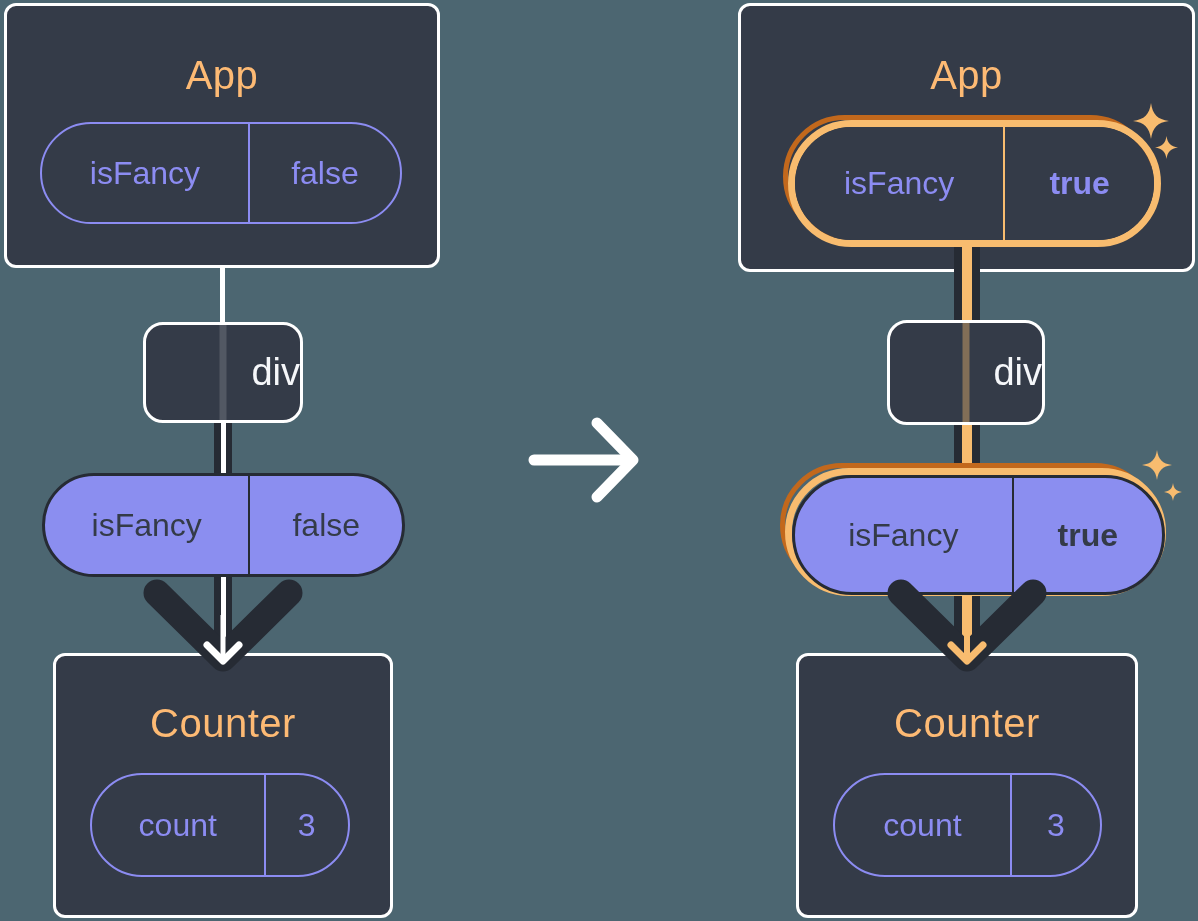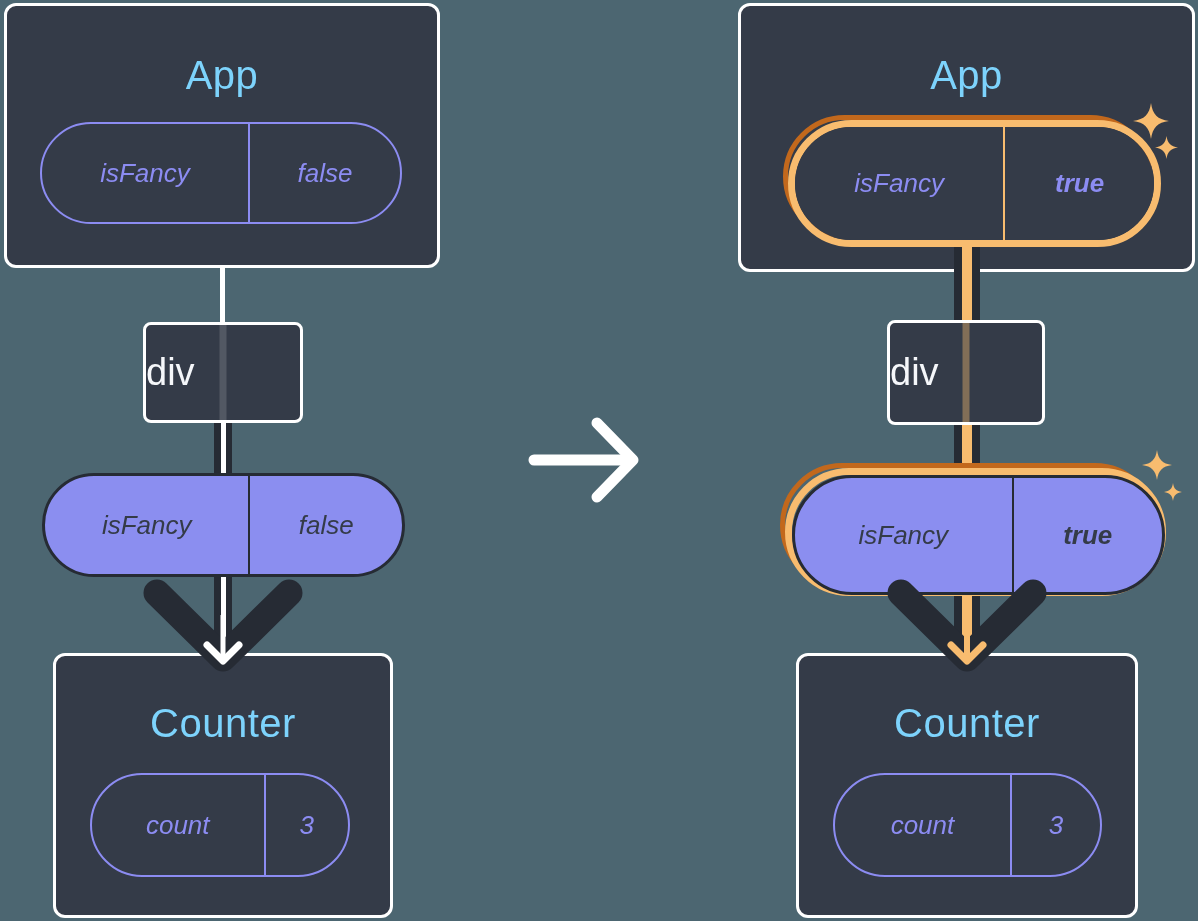--- a/index.html
+++ b/index.html
@@ -13,30 +13,30 @@
   .abs { position: absolute; box-sizing: border-box; }
 
   
   .card {
     background: #343B48;
     border: 3px solid #FFFFFF;
     border-radius: 12px;
   }
   .card-title {
     display: flex; align-items: center; justify-content: center;
-    color: #7dd3fc; font-size: 40px; font-weight: 500; letter-spacing: .5px;
+    color: #fdba74; font-size: 40px; font-weight: 500; letter-spacing: .5px;
   }
 
   
   .pill {
     display: flex; border-radius: 999px; overflow: hidden;
   }
   .pill .cell {
     display: flex; align-items: center; justify-content: center;
-    font-size: 26px; white-space: nowrap; font-style: italic;
+    font-size: 32px; white-space: nowrap;
   }
   .pill-outline {
     border: 2.5px solid #8C8CF2; background: transparent; color: #8C8CF2;
   }
   .pill-outline .cell-name { border-right: 2px solid #8C8CF2; }
   .pill-filled {
     border: 3px solid #262B34; background: #8B8EF0; color: #343B48;
   }
   .pill-filled .cell-name { border-right: 2.5px solid #262B34; }
   .pill-dark-inner { background: #343B48; color: #8C8CF2; }
@@ -53,22 +53,22 @@
 
   
   .stripe {
     position: absolute; top: 0; bottom: 0; left: 50%;
     width: 7px; transform: translateX(-50%);
   }
   .stripe-white  { background: rgba(255,255,255,0.15); }
   .stripe-orange { background: rgba(248,188,111,0.40); }
 
   .div-card {
-    border-radius: 8px;
-    display: flex; align-items: center; justify-content: flex-start;
+    border-radius: 20px;
+    display: flex; align-items: center; justify-content: flex-end;
     color: #F5F7FA; font-size: 38px;
   }
   .div-label { position: relative; }
 
   svg { display: block; }
 </style>
 </head>
 <body>
 
 <div class="canvas">

